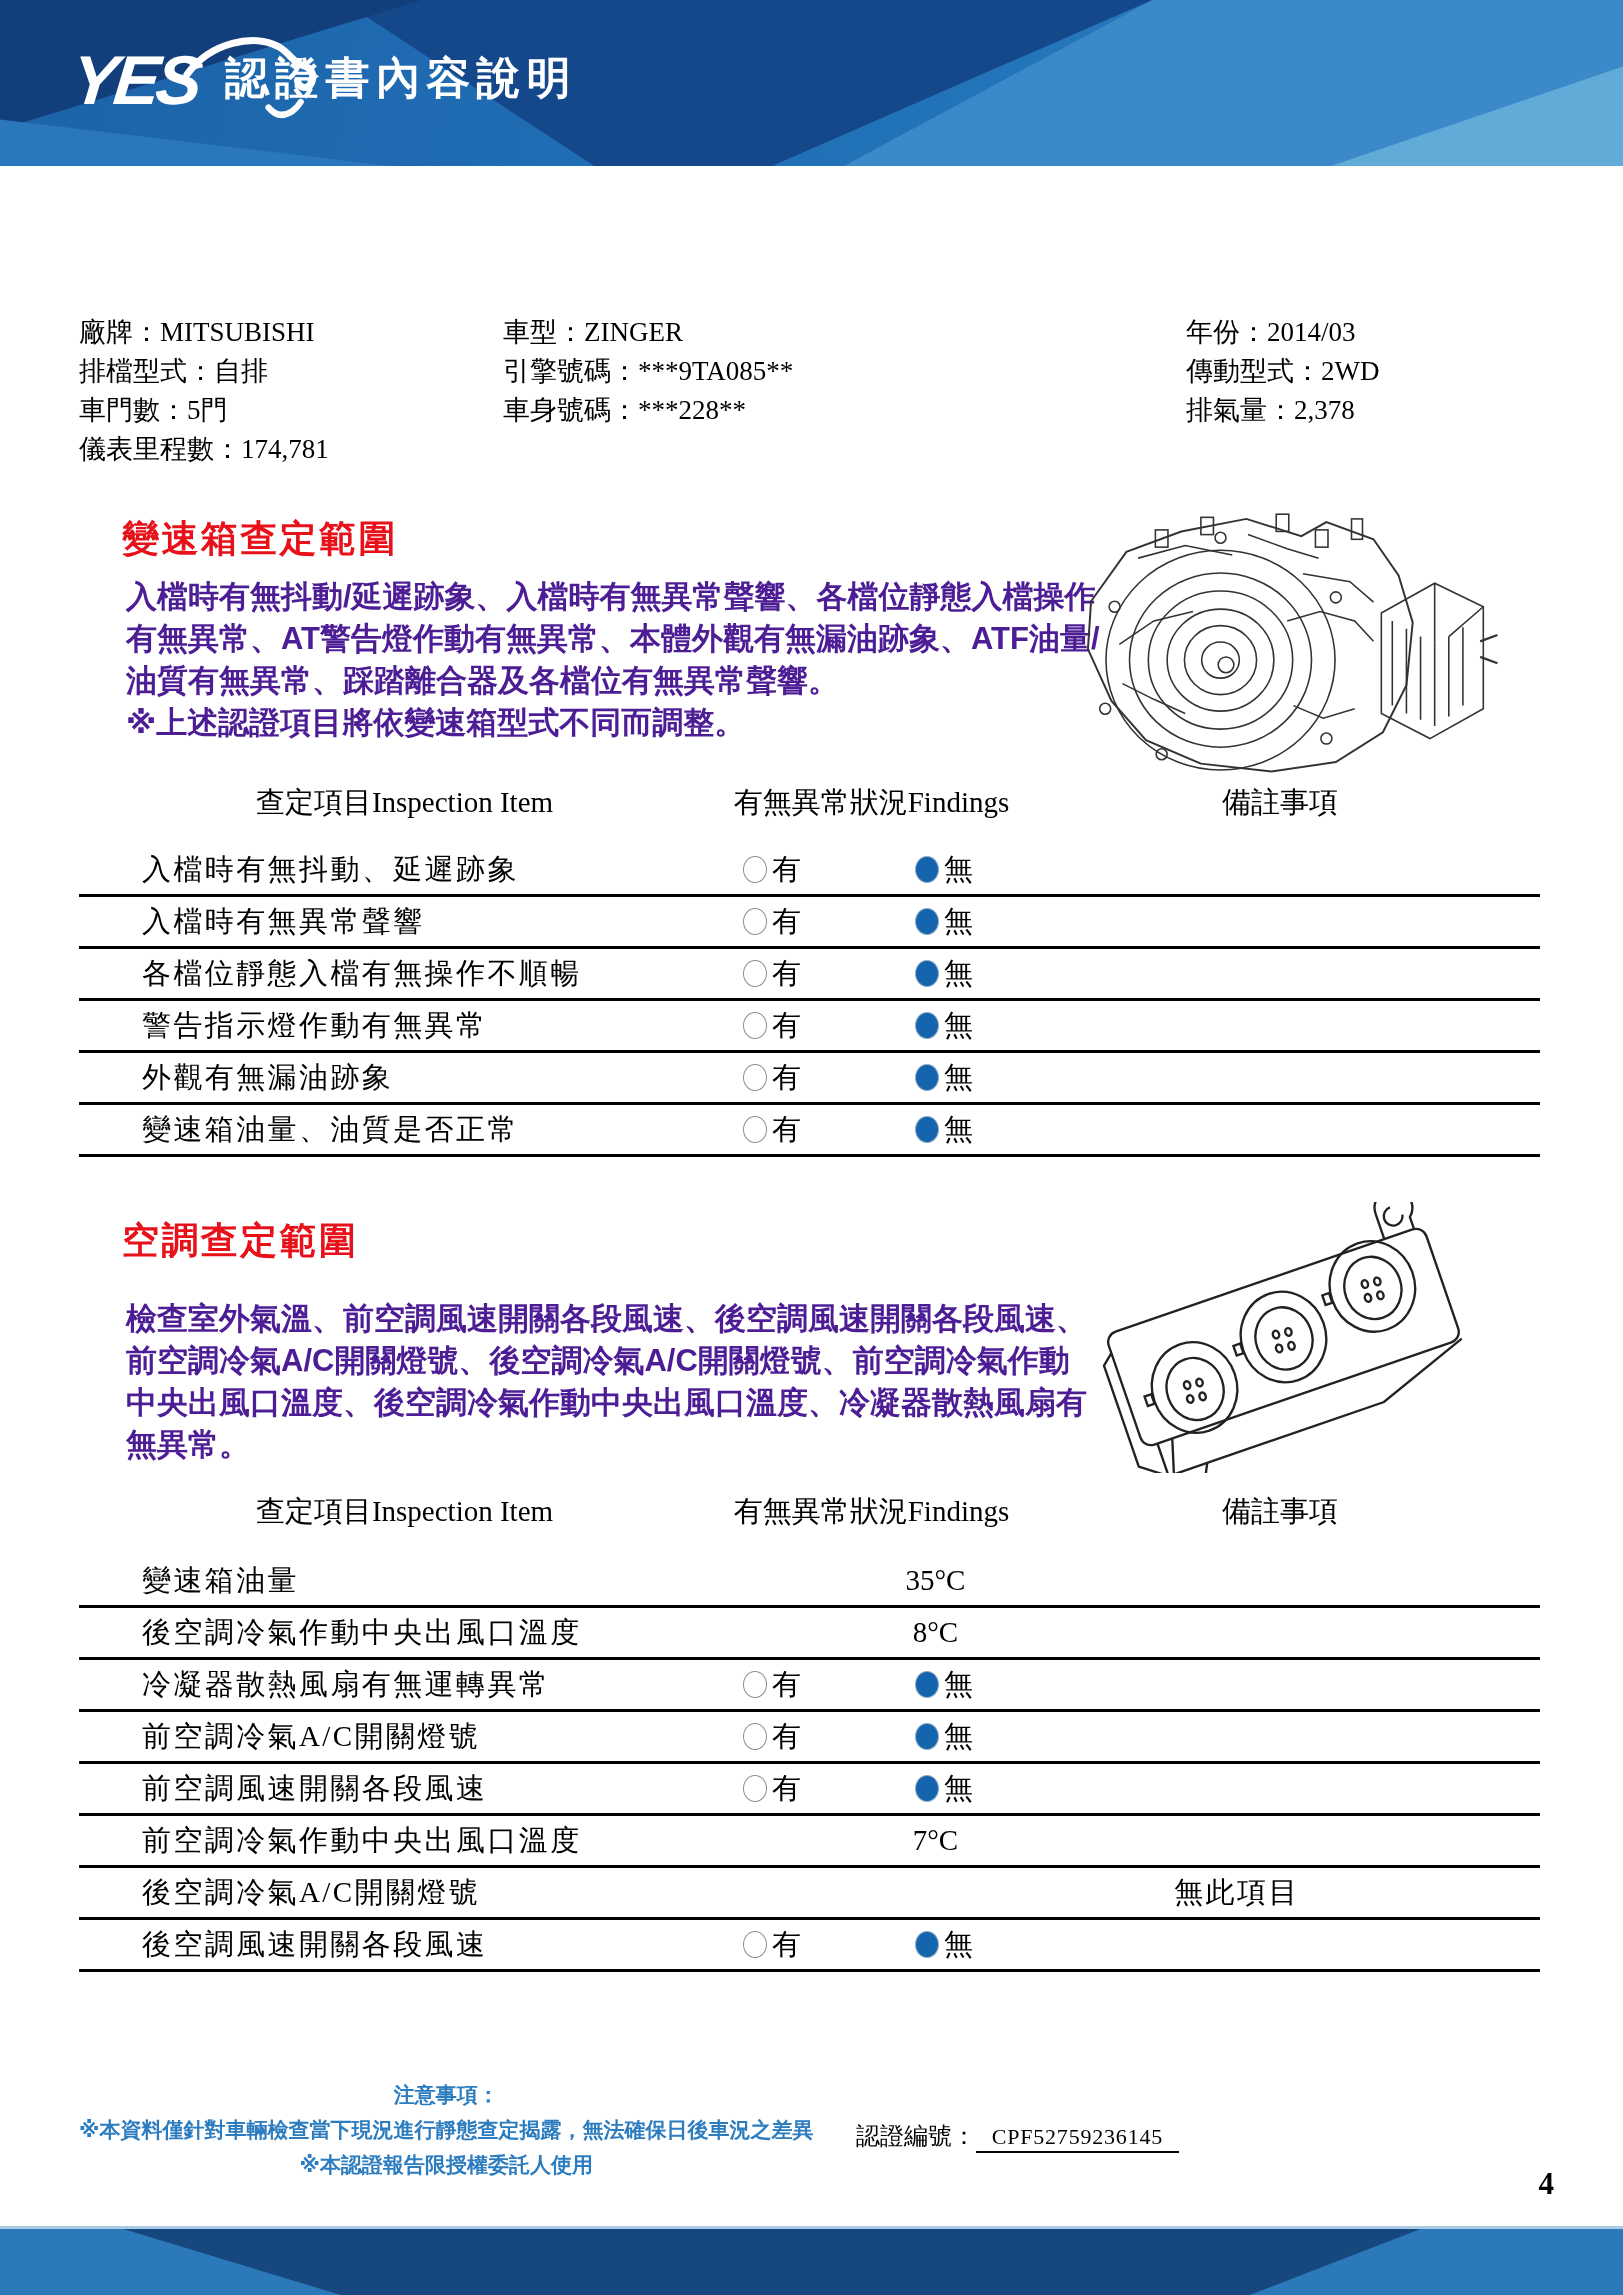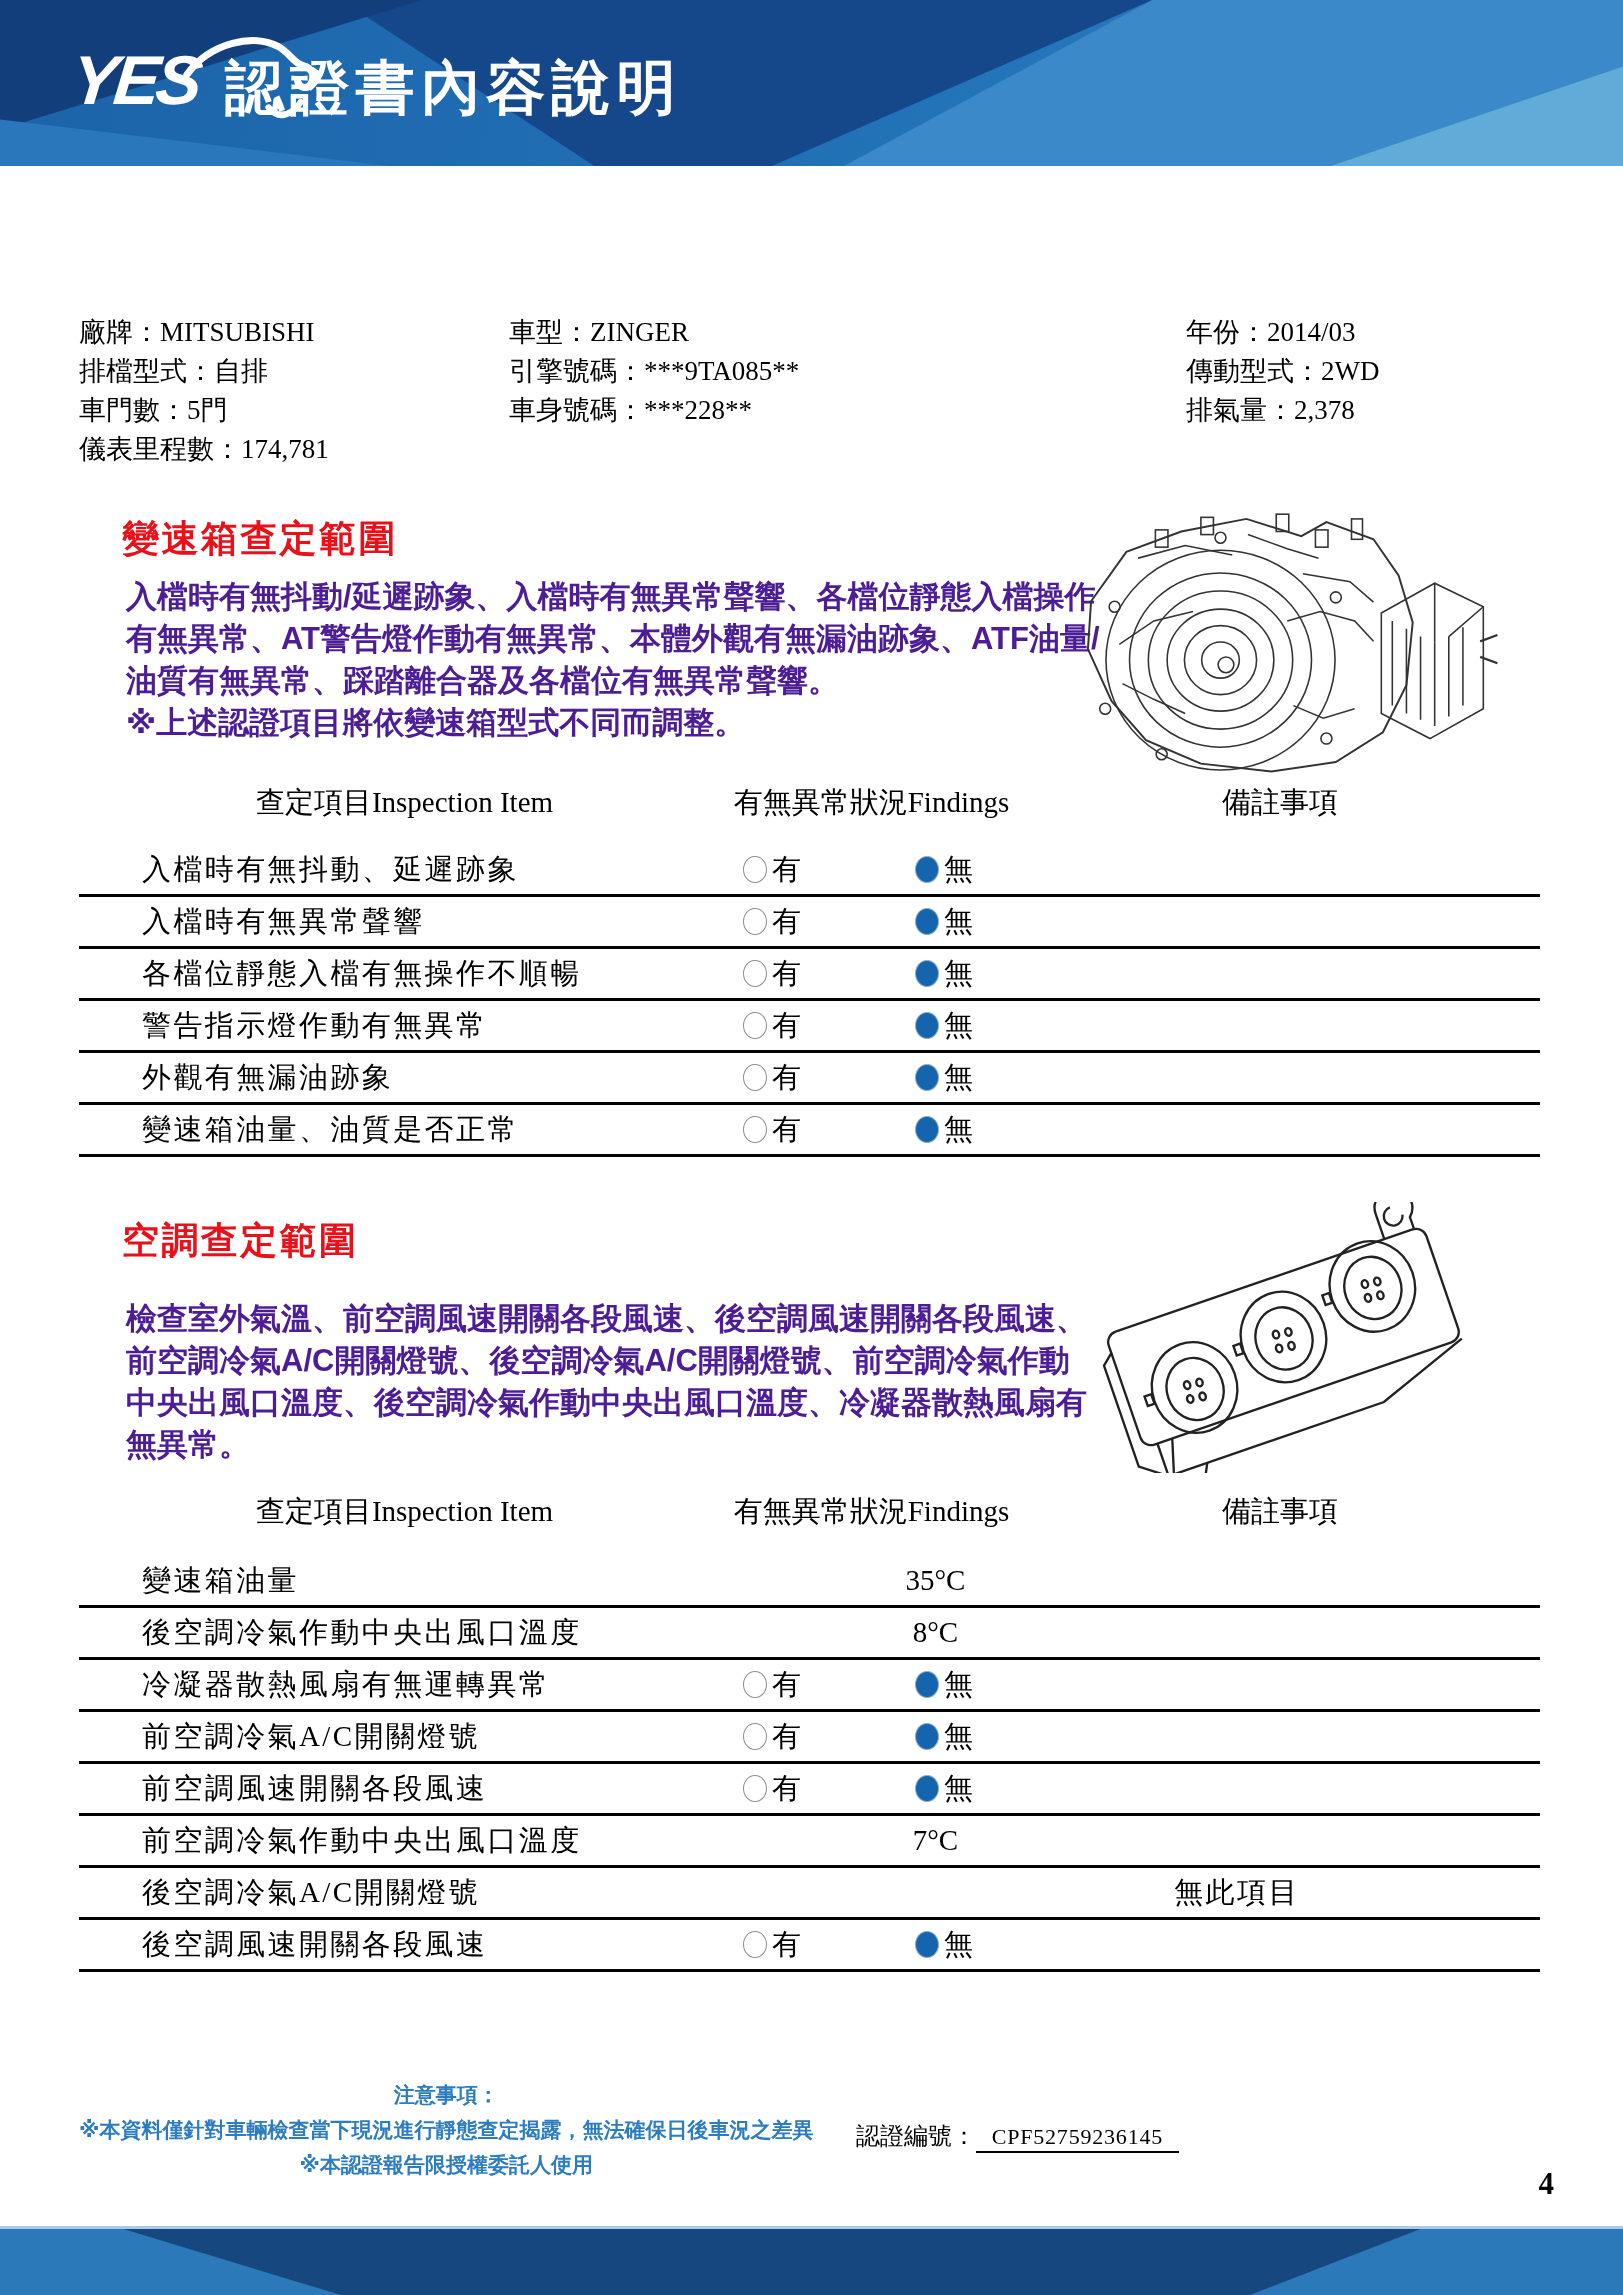--- a/index.html
+++ b/index.html
@@ -13,26 +13,26 @@
   .hs1{background:#133e7c;clip-path:polygon(0 0,26% 0,0 78%);}
   .hs2{background:#15488a;clip-path:polygon(21% 0,71% 0,41% 128%);}
   .hs3{background:#3b89c8;clip-path:polygon(71% 0,100% 0,100% 100%,52% 100%);}
   .hs4{background:#61abd9;clip-path:polygon(82% 100%,100% 40%,100% 100%);}
   .hs5{background:#2a78bb;clip-path:polygon(0 72%,0 100%,24% 100%);}
   .logo{position:absolute;left:72px;top:38px;width:181px;height:94px;}
   .logo-text{font-family:"Liberation Sans","DejaVu Sans",sans-serif;font-style:italic;font-weight:900;
              font-size:69px;line-height:86px;color:#fff;letter-spacing:-3.9px;transform:skewX(-6deg);}
   .logo-car{position:absolute;left:104px;top:-9.4px;}
   .htitle{position:absolute;left:225px;top:49px;color:#fff;font-family:"Liberation Sans","DejaVu Sans",sans-serif;
-          font-weight:900;font-size:59px;letter-spacing:6.3px;white-space:nowrap;}
+          font-weight:900;font-size:44px;letter-spacing:6.3px;white-space:nowrap;}
 
   
   .info{position:absolute;left:0;top:313px;width:100%;font-size:27px;}
   .icol{position:absolute;top:0;white-space:nowrap;}
-  .icol1{left:79px;} .icol2{left:503px;margin-left:6px;} .icol3{left:1186px;}
+  .icol1{left:79px;} .icol2{left:503px;} .icol3{left:1186px;}
   .irow{height:39px;line-height:39px;}
 
   
   .stitle{position:absolute;left:122px;color:#e8111a;font-family:"Liberation Sans","DejaVu Sans",sans-serif;
           font-weight:900;font-size:37px;letter-spacing:2.4px;white-space:nowrap;}
   .stitle1{top:514px;} .stitle2{top:1216px;}
   .desc{position:absolute;left:126px;width:1021px;font-family:"Liberation Sans","DejaVu Sans",sans-serif;
         font-weight:700;font-size:31px;color:#4c1d95;}
   .desc1{top:576px;} .desc1 .dline{height:42px;line-height:42px;white-space:nowrap;}
   .desc2{top:1298px;} .desc2 .dline{height:42px;line-height:42px;white-space:nowrap;}

